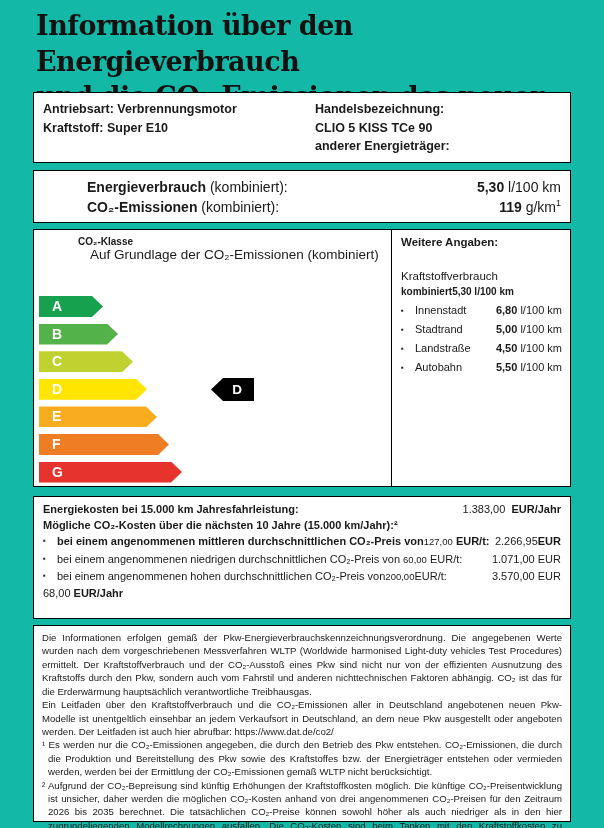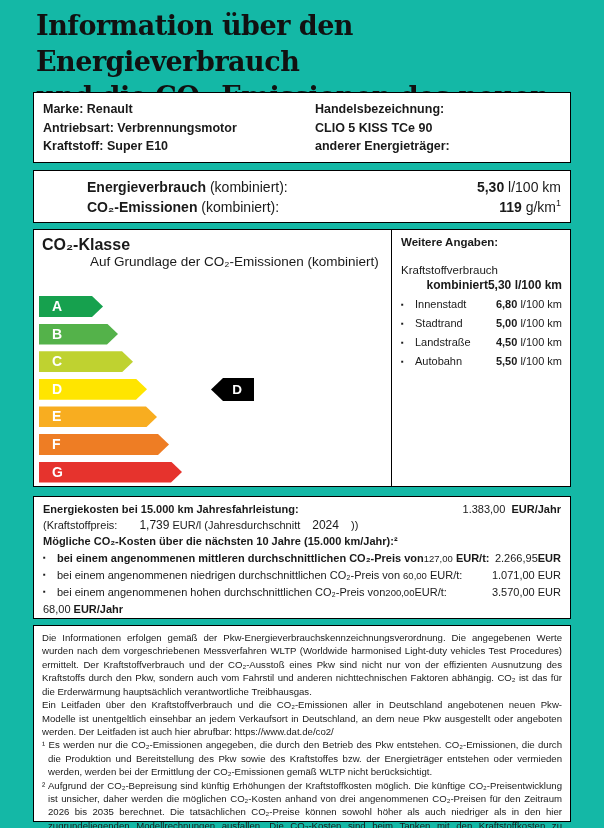--- a/index.html
+++ b/index.html
@@ -23,41 +23,41 @@
   .kv-row { font-size:12.5px; font-weight:bold; line-height:18.5px; }
   .kv-col div { white-space:nowrap; }
   
   .box-consumption { top:170px; height:53px; padding:6px 9px; }
   .cons-row { display:flex; justify-content:space-between; font-size:14px; line-height:20px;padding-left:44px; }
   .b { font-weight:bold; }
   .sup { font-size:9px; vertical-align:super; line-height:0; }
   
   .box-co2 { top:229px; height:258px; }
   .co2-left { position:absolute; left:0; top:0; bottom:0; width:357px; padding:6px 8px; }
-  .co2-heading { font-size:16px; font-weight:bold; }
+  .co2-heading { font-size:10px; font-weight:bold;margin-left:36px; }
   .co2-subheading { font-size:13.5px;margin-left:48px; }
   .arrows { position:absolute; left:5px; top:66px; }
   .arrow {
     height:21px; margin-bottom:6.6px; color:#fff; font-weight:bold;
     font-size:14px; line-height:21px; padding-left:13px;
     clip-path: polygon(0 0, calc(100% - 11px) 0, 100% 50%, calc(100% - 11px) 100%, 0 100%);
   }
   .marker {
     position:absolute; left:177px; top:148px; width:43px; height:23px;
     background:#000; color:#fff; font-weight:bold; font-size:13.5px;
     line-height:23px; text-align:center; padding-left:9px;
     clip-path: polygon(0 50%, 12px 0, 100% 0, 100% 100%, 12px 100%);
   }
   .co2-right {
     position:absolute; left:357px; top:0; bottom:0; right:0;
     border-left:1.7px solid #000; padding:6px 8px 6px 9px;
   }
-  .wa-heading { font-size:11.5px; font-weight:bold; margin-bottom:16px; }
+  .wa-heading { font-size:11.5px; font-weight:bold; margin-bottom:22px; }
   .wa-sub { font-size:11.5px; font-weight:normal; }
-  .wa-row { display:flex; justify-content:flex-end; font-size:12px; line-height:19px; }
+  .wa-row { display:flex; justify-content:flex-start; font-size:10px; line-height:19px; }
   .wa-bullet-row { display:flex; font-size:11px; line-height:19px; }
   .bullet { width:14px; font-size:8px; flex:0 0 14px; }
   .wa-label { flex:1; }
   .wa-val { white-space:nowrap; }
   
   .box-costs { top:496px; height:123px; padding:4px 9px; font-size:11px; }
   .cost-row { display:flex; justify-content:space-between; line-height:16.2px; }
   .cost-text { flex:1; }
   .price { font-size:9.5px; font-weight:normal; }
   .fuel-line { line-height:16.2px; white-space:pre-wrap; }
@@ -75,21 +75,20 @@
 
 <div class="page">
 
   <div class="title">
     <div>Information über den Energieverbrauch</div>
     <div>und die CO₂-Emissionen des neuen Pkw</div>
   </div>
 
   <div class="box box-vehicle">
     <div class="kv-col">
-      <div class="kv-row"><span>Marke:</span> <span>Renault</span></div>
       <div class="kv-row"><span>Antriebsart:</span> <span>Verbrennungsmotor</span></div>
       <div class="kv-row"><span>Kraftstoff:</span> <span>Super E10</span></div>
     </div>
     <div class="kv-col">
       <div class="kv-row">Handelsbezeichnung:</div>
       <div class="kv-row">CLIO 5 KISS TCe 90</div>
       <div class="kv-row">anderer Energieträger:</div>
     </div>
   </div>
 
@@ -147,21 +146,20 @@
         <span class="wa-val"><span class="b">5,50</span><span> l/100 km</span></span>
       </div>
     </div>
   </div>
 
   <div class="box box-costs">
     <div class="cost-row">
       <span class="b cost-text">Energiekosten bei 15.000 km Jahresfahrleistung:</span>
       <span class="cost-val"><span>1.383,00</span>&nbsp;&nbsp;<span class="b">EUR/Jahr</span></span>
     </div>
-    <div class="fuel-line"><span>(Kraftstoffpreis:</span><span class="gap-s"></span><span class="fuel-num">1,739</span> <span>EUR/l (Jahresdurchschnitt</span><span class="gap-xs"></span><span class="fuel-num">2024</span><span class="gap-xs"></span><span>))</span></div>
     <div class="cost-row b">Mögliche CO₂-Kosten über die nächsten 10 Jahre (15.000 km/Jahr):²</div>
     <div class="cost-row b">
       <span class="bullet">▪</span>
       <span class="cost-text"><span>bei einem angenommenen mittleren durchschnittlichen CO₂-Preis von</span><span class="price">127,00</span> <span>EUR/t:</span></span>
       <span class="cost-val"><span style="font-weight:normal">2.266,95</span><span>EUR</span></span>
     </div>
     <div class="cost-row">
       <span class="bullet">▪</span>
       <span class="cost-text"><span>bei einem angenommenen niedrigen durchschnittlichen CO₂-Preis von</span> <span class="price">60,00</span> <span>EUR/t:</span></span>
       <span class="cost-val"><span>1.071,00</span> <span>EUR</span></span>

